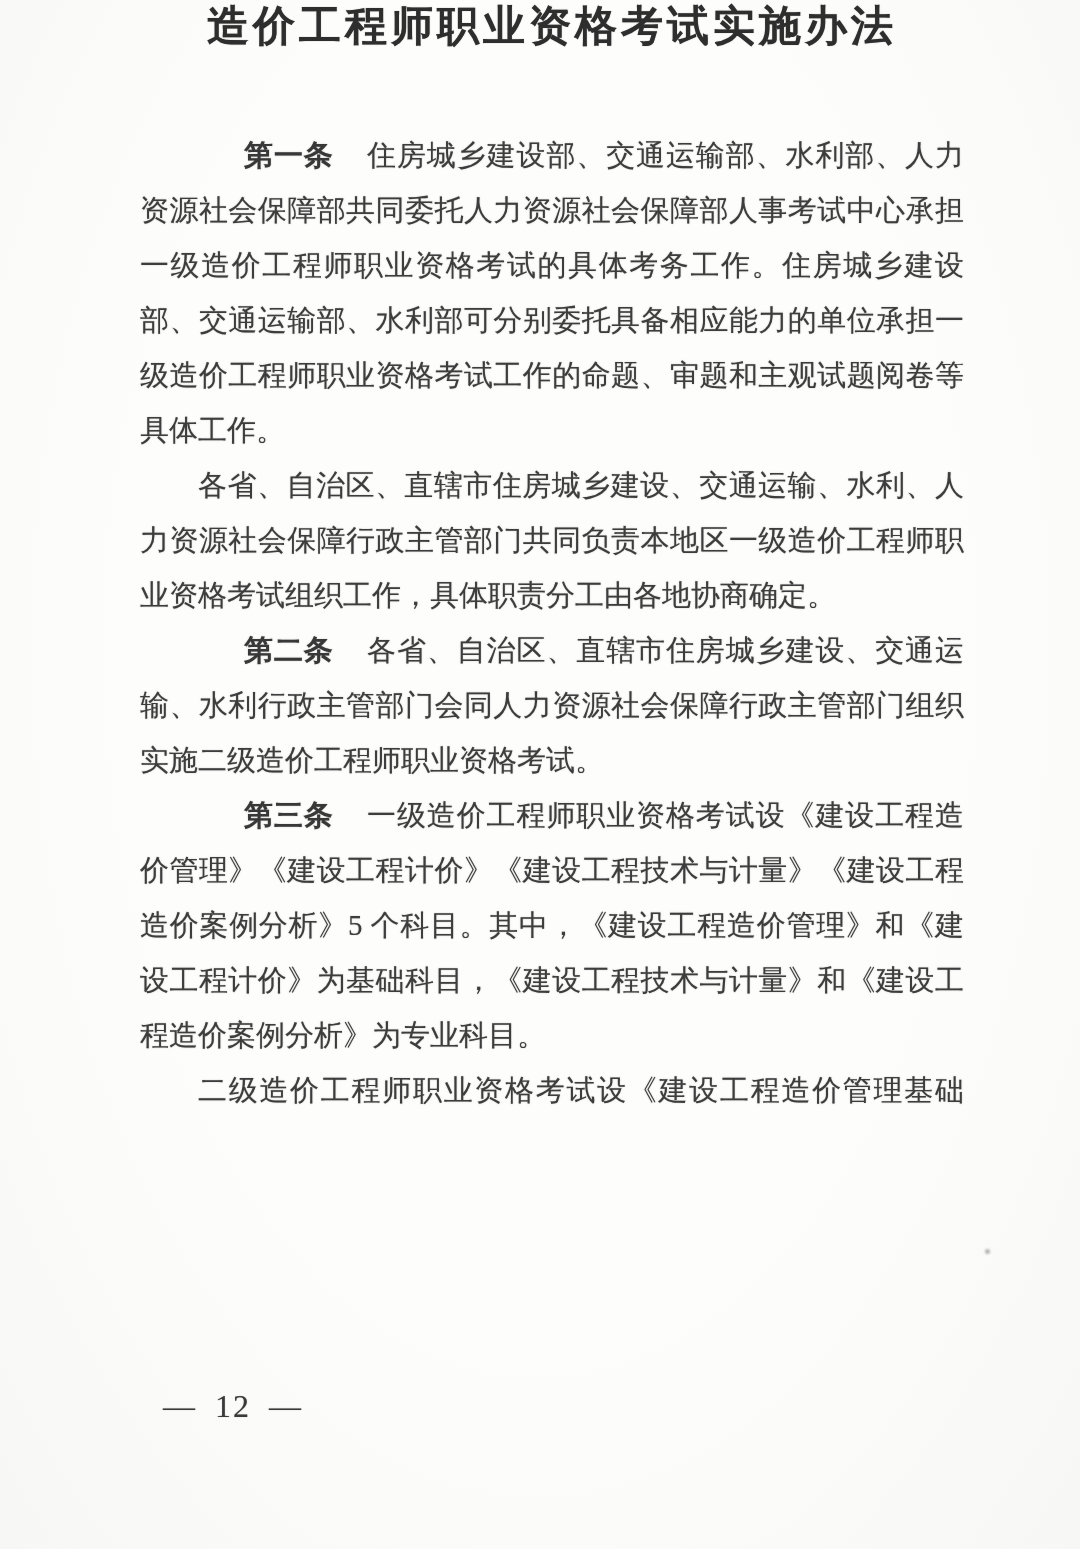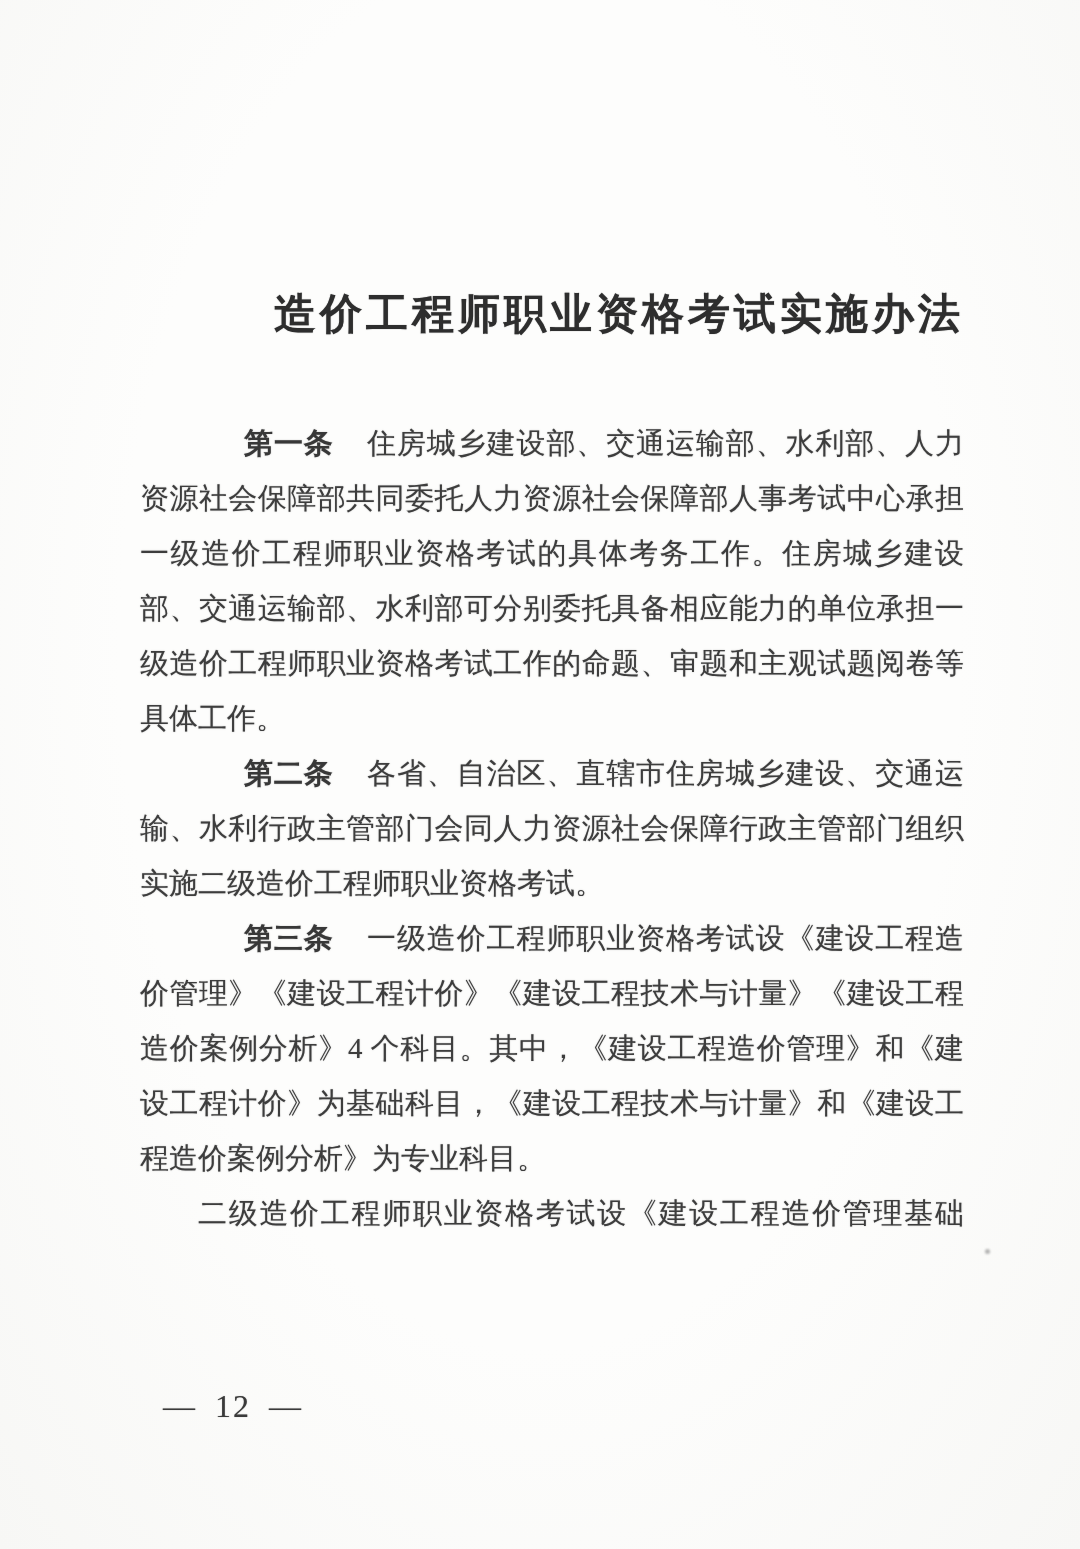--- a/index.html
+++ b/index.html
@@ -14,24 +14,23 @@
   }
   .page {
     position: relative;
     width: 1080px;
     height: 1549px;
     overflow: hidden;
     background: radial-gradient(ellipse at 50% 42%, #fdfdfc 55%, #f7f7f5 100%);
   }
   .doc-title {
     margin: 0;
-    padding-top: 288px;
     margin-left: 140px;
     width: 824px;
-    text-align: right;
+    text-align: center;
     font-size: 42px;
     line-height: 52px;
     font-weight: bold;
     letter-spacing: 4px;
     color: #2e2e2e;
     text-shadow: 0 0 1px rgba(46,46,46,0.6);
   }
   .doc-body {
     width: 824px;
     margin: 76px 0 0 140px;
@@ -82,24 +81,25 @@
 <body>
 
 <div class="page">
 
   <h1 class="doc-title">造价工程师职业资格考试实施办法</h1>
 
   <div class="doc-body">
 
     <p class="para"><span class="lead">第一条</span><span>住房城乡建设部、交通运输部、水利部、人力资源社会保障部共同委托人力资源社会保障部人事考试中心承担一级造价工程师职业资格考试的具体考务工作。住房城乡建设部、交通运输部、水利部可分别委托具备相应能力的单位承担一级造价工程师职业资格考试工作的命题、审题和主观试题阅卷等具体工作。</span></p>
 
+    <p class="para"><span class="lead"></span><span>各省、自治区、直辖市住房城乡建设、交通运输、水利、人力资源社会保障行政主管部门共同负责本地区一级造价工程师职业资格考试组织工作，具体职责分工由各地协商确定。</span></p>
 
     <p class="para"><span class="lead">第二条</span><span>各省、自治区、直辖市住房城乡建设、交通运输、水利行政主管部门会同人力资源社会保障行政主管部门组织实施二级造价工程师职业资格考试。</span></p>
 
-    <p class="para"><span class="lead">第三条</span><span>一级造价工程师职业资格考试设《建设工程造价管理》《建设工程计价》《建设工程技术与计量》《建设工程造价案例分析》4 个科目。其中，《建设工程造价管理》和《建设工程计价》为基础科目，《建设工程技术与计量》和《建设工程造价案例分析》为专业科目。</span></p>
+    <p class="para"><span class="lead">第三条</span><span>一级造价工程师职业资格考试设《建设工程造价管理》《建设工程计价》《建设工程技术与计量》《建设工程造价案例分析》5 个科目。其中，《建设工程造价管理》和《建设工程计价》为基础科目，《建设工程技术与计量》和《建设工程造价案例分析》为专业科目。</span></p>
 
     <p class="para continued"><span class="lead"></span><span>二级造价工程师职业资格考试设《建设工程造价管理基础</span></p>
 
   </div>
 
   <div class="page-footer">— 12 —</div>
 
   <div class="scan-speck"></div>
 
 </div>

